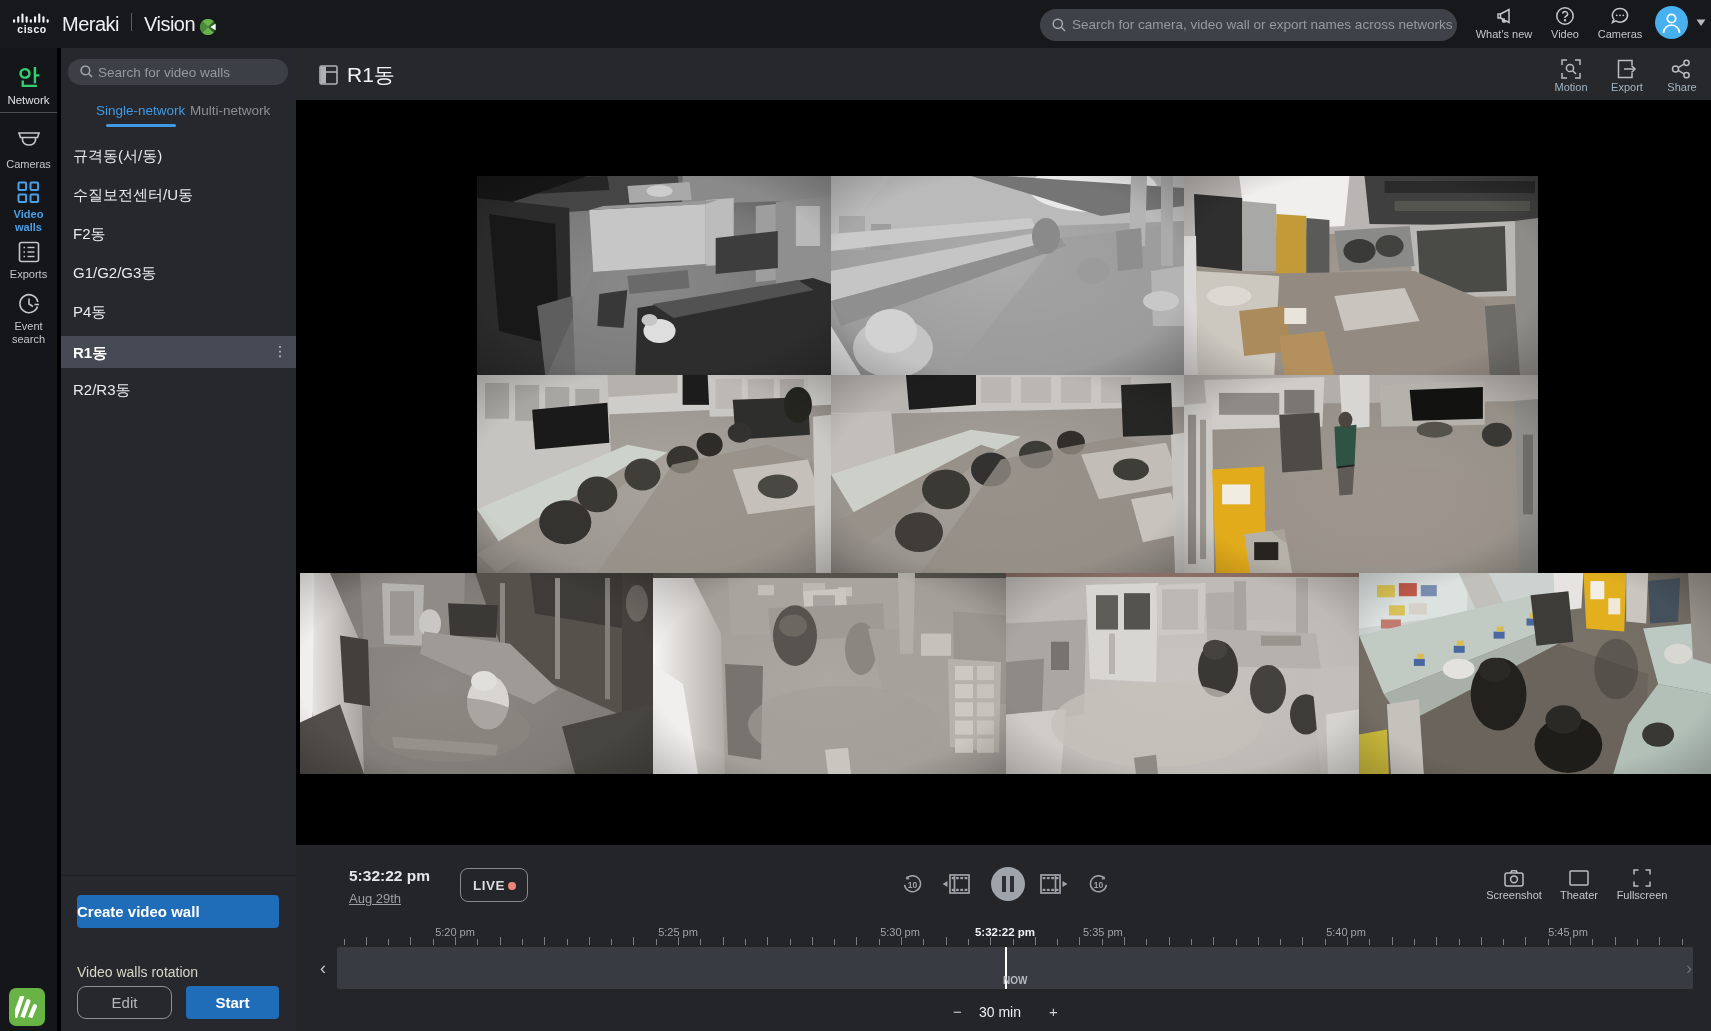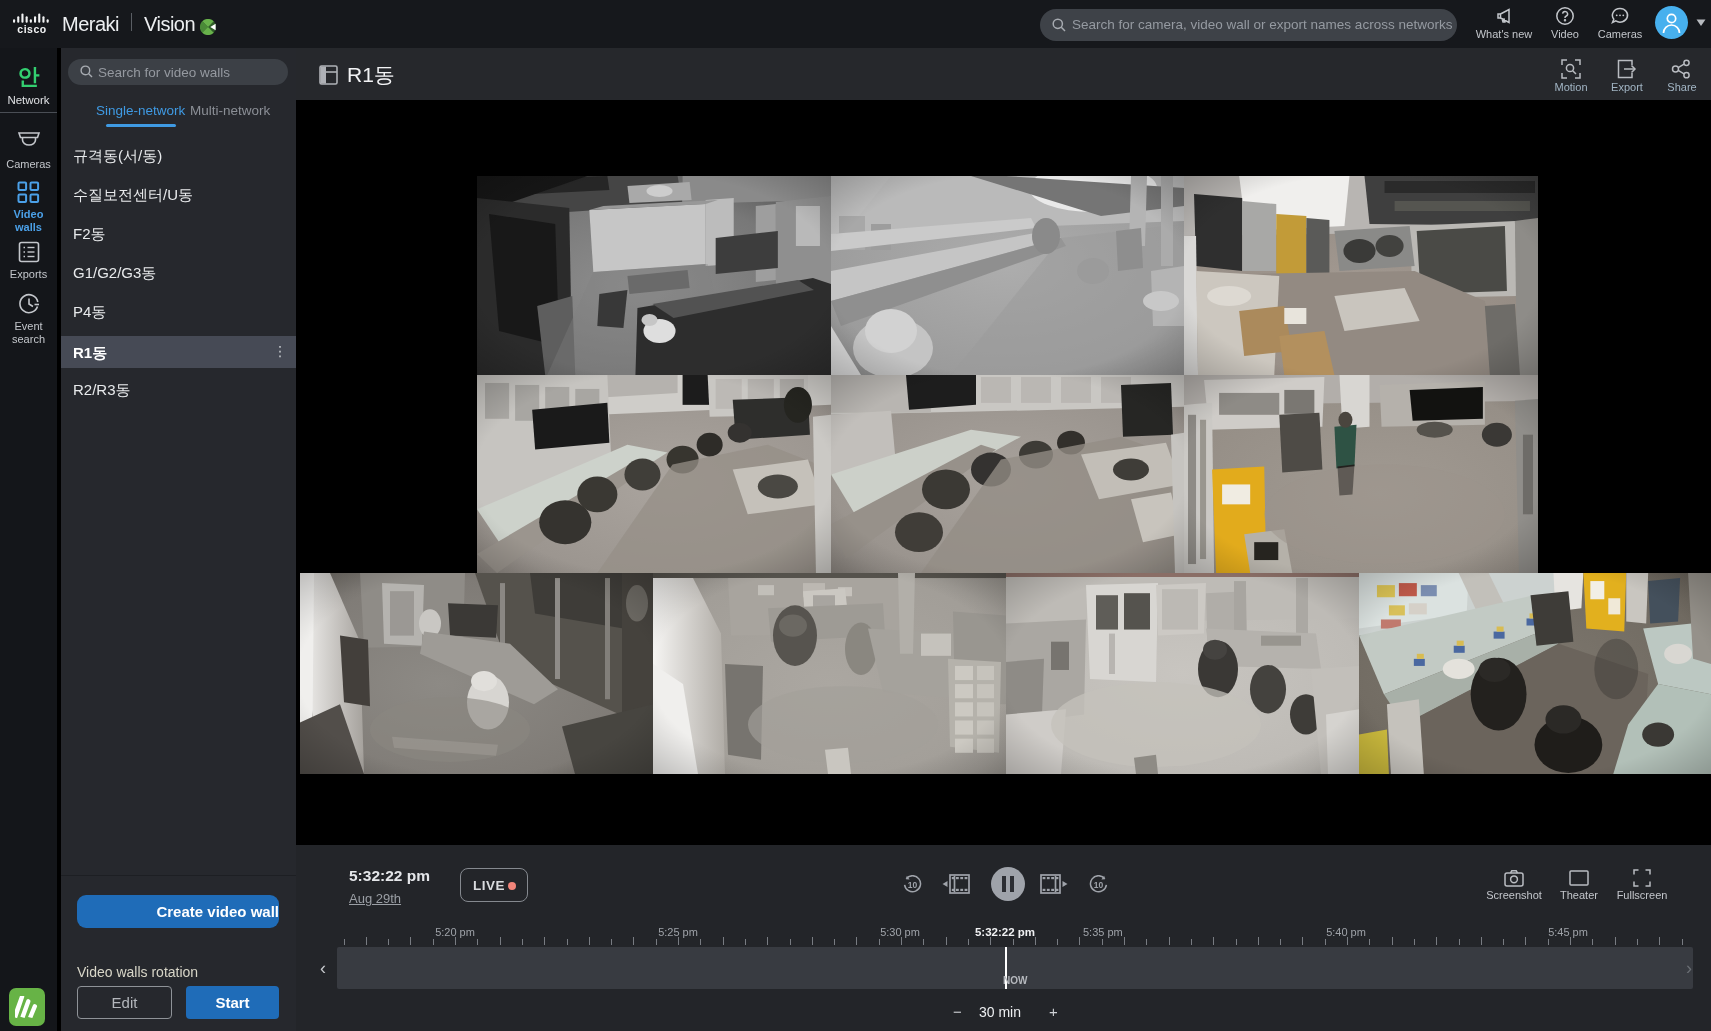--- a/index.html
+++ b/index.html
@@ -140,23 +140,23 @@
   <div class="abs" style="left:12px;top:177px;font-size:15px;color:#e8eaec">F2동</div>
   <div class="abs" style="left:12px;top:216px;font-size:15px;color:#e8eaec">G1/G2/G3동</div>
   <div class="abs" style="left:12px;top:255px;font-size:15px;color:#e8eaec">P4동</div>
   <div class="abs" style="left:0;top:288px;width:235px;height:32px;background:#464a55">
     <div class="abs" style="left:12px;top:8px;font-size:15px;font-weight:bold;color:#fff">R1동</div>
     <div class="abs" style="left:212px;top:7px;color:#c9ccd1;font-size:14px">⋮</div>
   </div>
   <div class="abs" style="left:12px;top:333px;font-size:15px;color:#e8eaec">R2/R3동</div>
 
   <div class="abs" style="left:0;top:827px;width:235px;height:156px;background:#26282d;border-top:1px solid #1d1f23">
-    <div class="abs" style="left:16px;top:19px;width:202px;height:33px;background:#1f6cb8;border-radius:9px;text-align:right;line-height:33px;font-size:15px;font-weight:bold;color:#fff">Create video wall</div>
+    <div class="abs" style="left:16px;top:19px;width:202px;height:33px;background:#1f6cb8;border-radius:4px;text-align:left;line-height:33px;font-size:15px;font-weight:bold;color:#fff">Create video wall</div>
     <div class="abs" style="left:16px;top:88px;font-size:14px;color:#d8d6c8">Video walls rotation</div>
-    <div class="abs" style="left:16px;top:110px;width:95px;height:33px;border:1px solid #8f9398;border-radius:4px;text-align:center;line-height:31px;font-size:15px;color:#b4b7bc">Edit</div>
+    <div class="abs" style="left:16px;top:110px;width:95px;height:33px;border:1px solid #8f9398;border-radius:9px;text-align:center;line-height:31px;font-size:15px;color:#b4b7bc">Edit</div>
     <div class="abs" style="left:125px;top:110px;width:93px;height:33px;background:#1f6cb8;border-radius:4px;text-align:center;line-height:33px;font-size:15px;font-weight:bold;color:#fff">Start</div>
   </div>
 </div>
 
 <div class="abs" id="main-header">
   <svg class="abs" style="left:23px;top:17px" width="19" height="20" viewBox="0 0 19 20" fill="none" stroke="#aeb1b6" stroke-width="1.6">
       <rect x="1" y="1" width="17" height="18" rx="1.5"></rect>
       <rect x="1.5" y="1.5" width="5.5" height="17" fill="#aeb1b6" stroke="none"></rect>
       <line x1="7" y1="7" x2="18" y2="7"></line>
     </svg>

